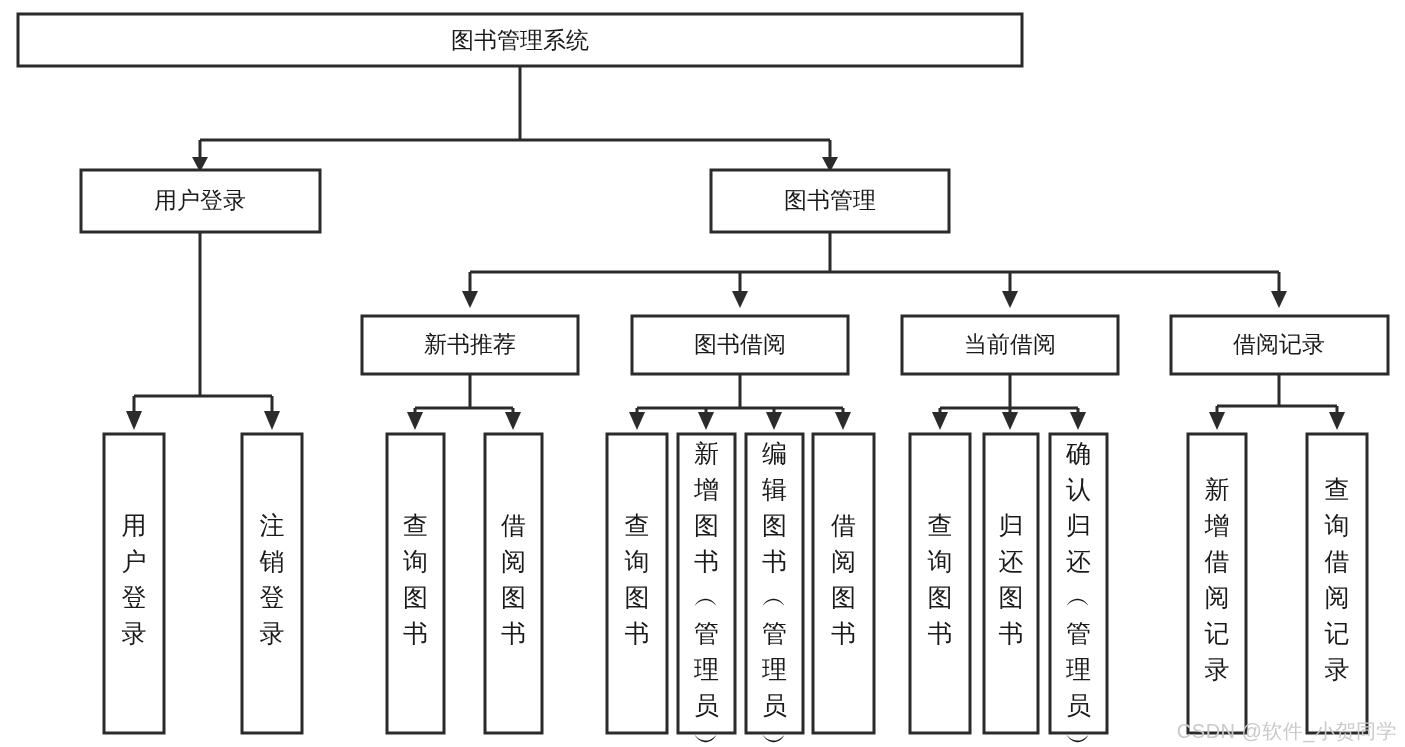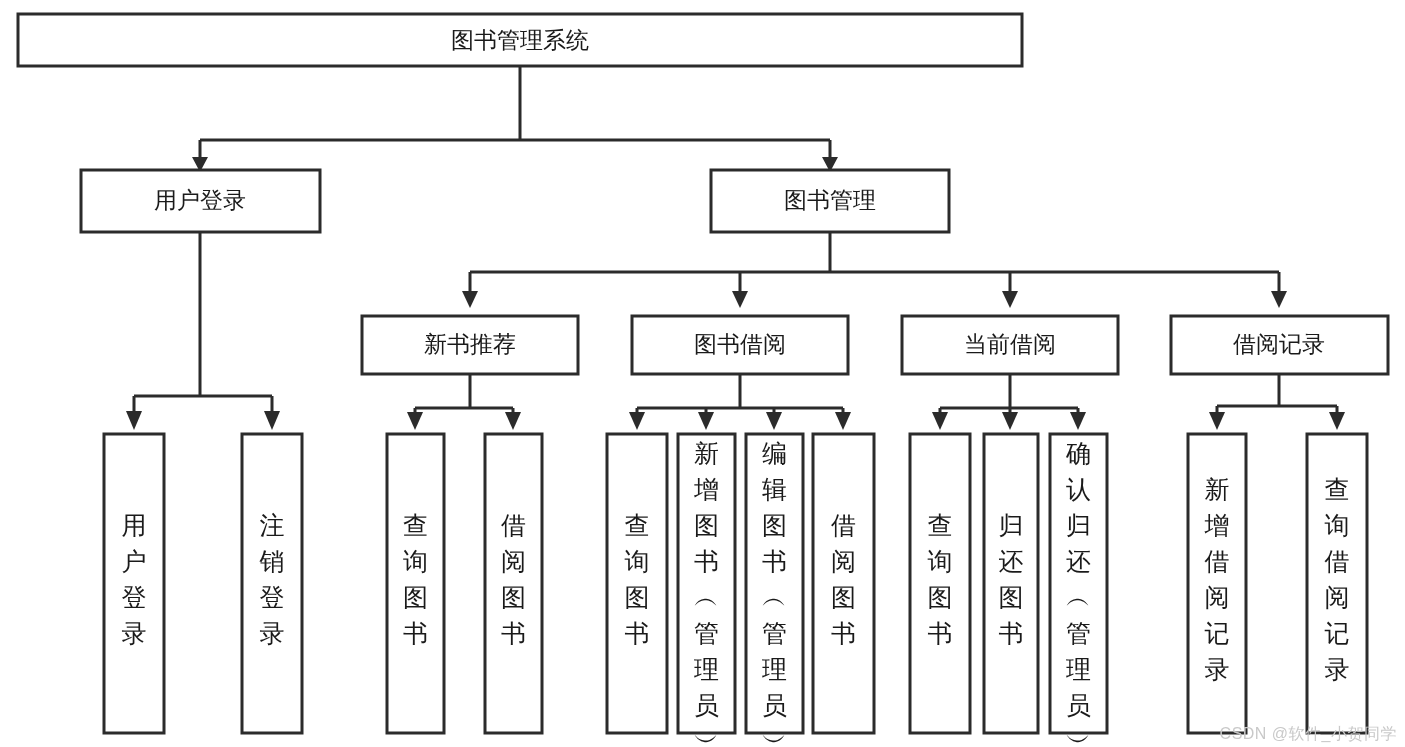--- a/index.html
+++ b/index.html
@@ -20,21 +20,21 @@
     text-anchor:middle;
     dominant-baseline:middle;
   }
   .label-h{font-size:23px;}
   .vchar{font-size:25px;fill:#1a1a1a;text-anchor:middle;
          font-family:"Liberation Sans","DejaVu Sans",sans-serif;}
   .watermark{
     position:absolute;
     right:8px;bottom:2px;
     font-family:"Liberation Sans","DejaVu Sans",sans-serif;
-    font-size:16px;
+    font-size:20px;
     color:#c9c9c9;
     letter-spacing:0.5px;
     white-space:nowrap;
     user-select:none;
   }
 </style>
 </head>
 <body>
 
 <div id="diagram-root">

